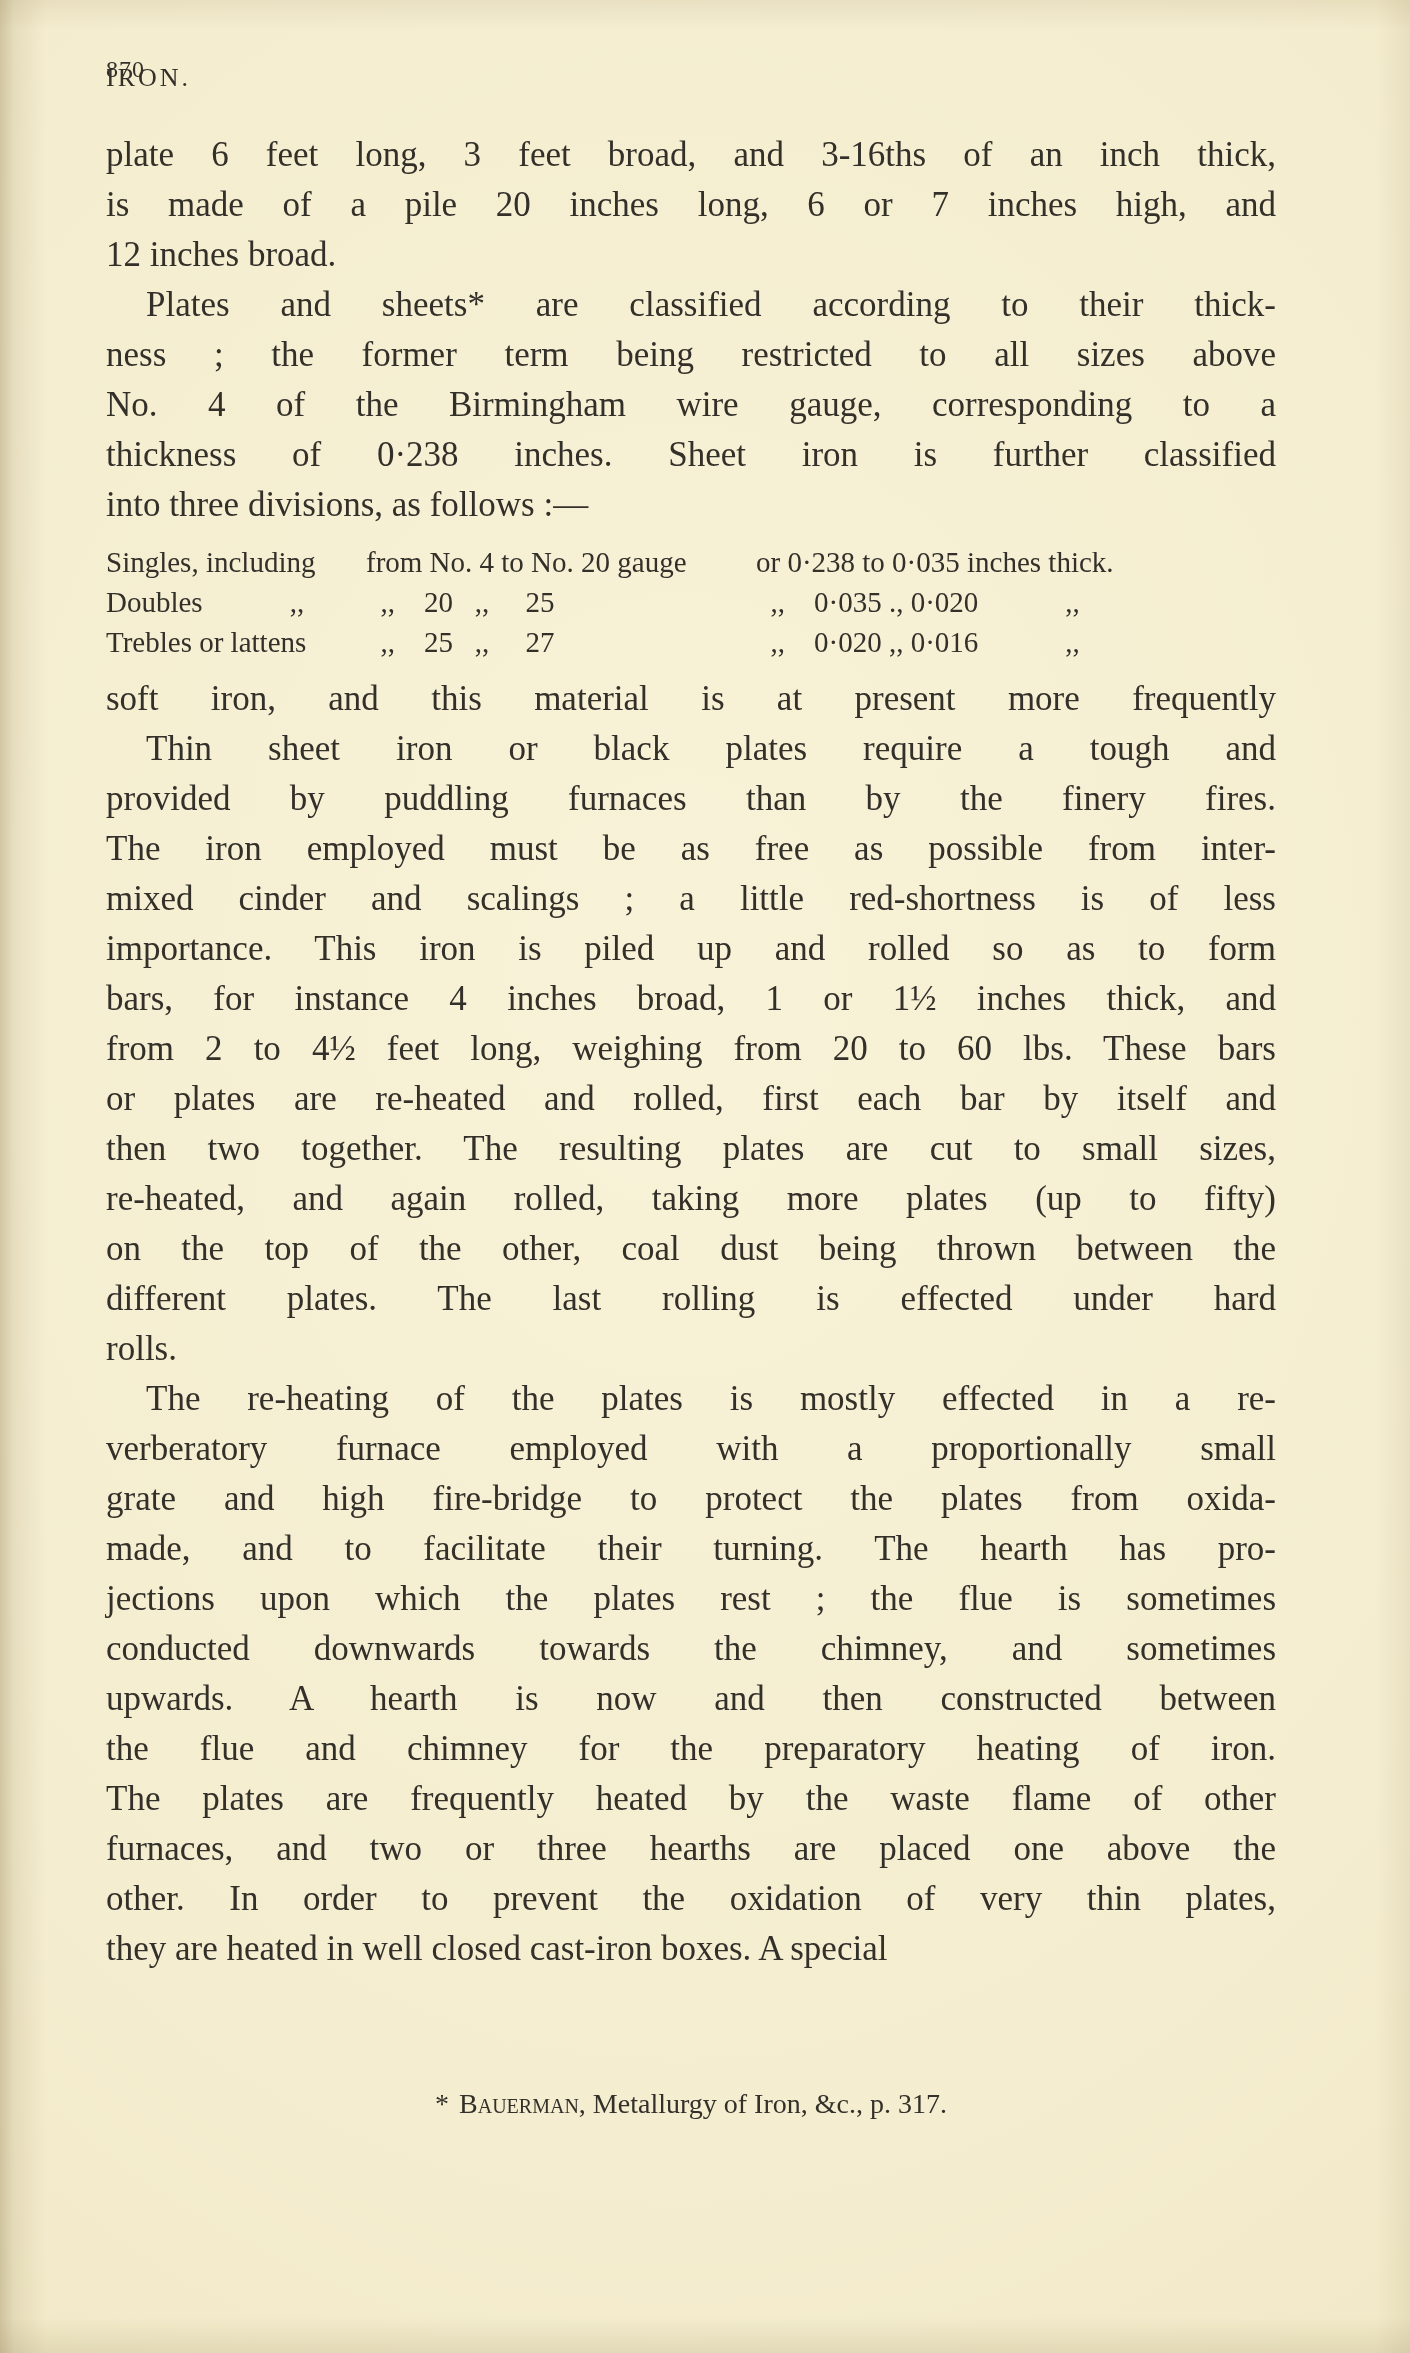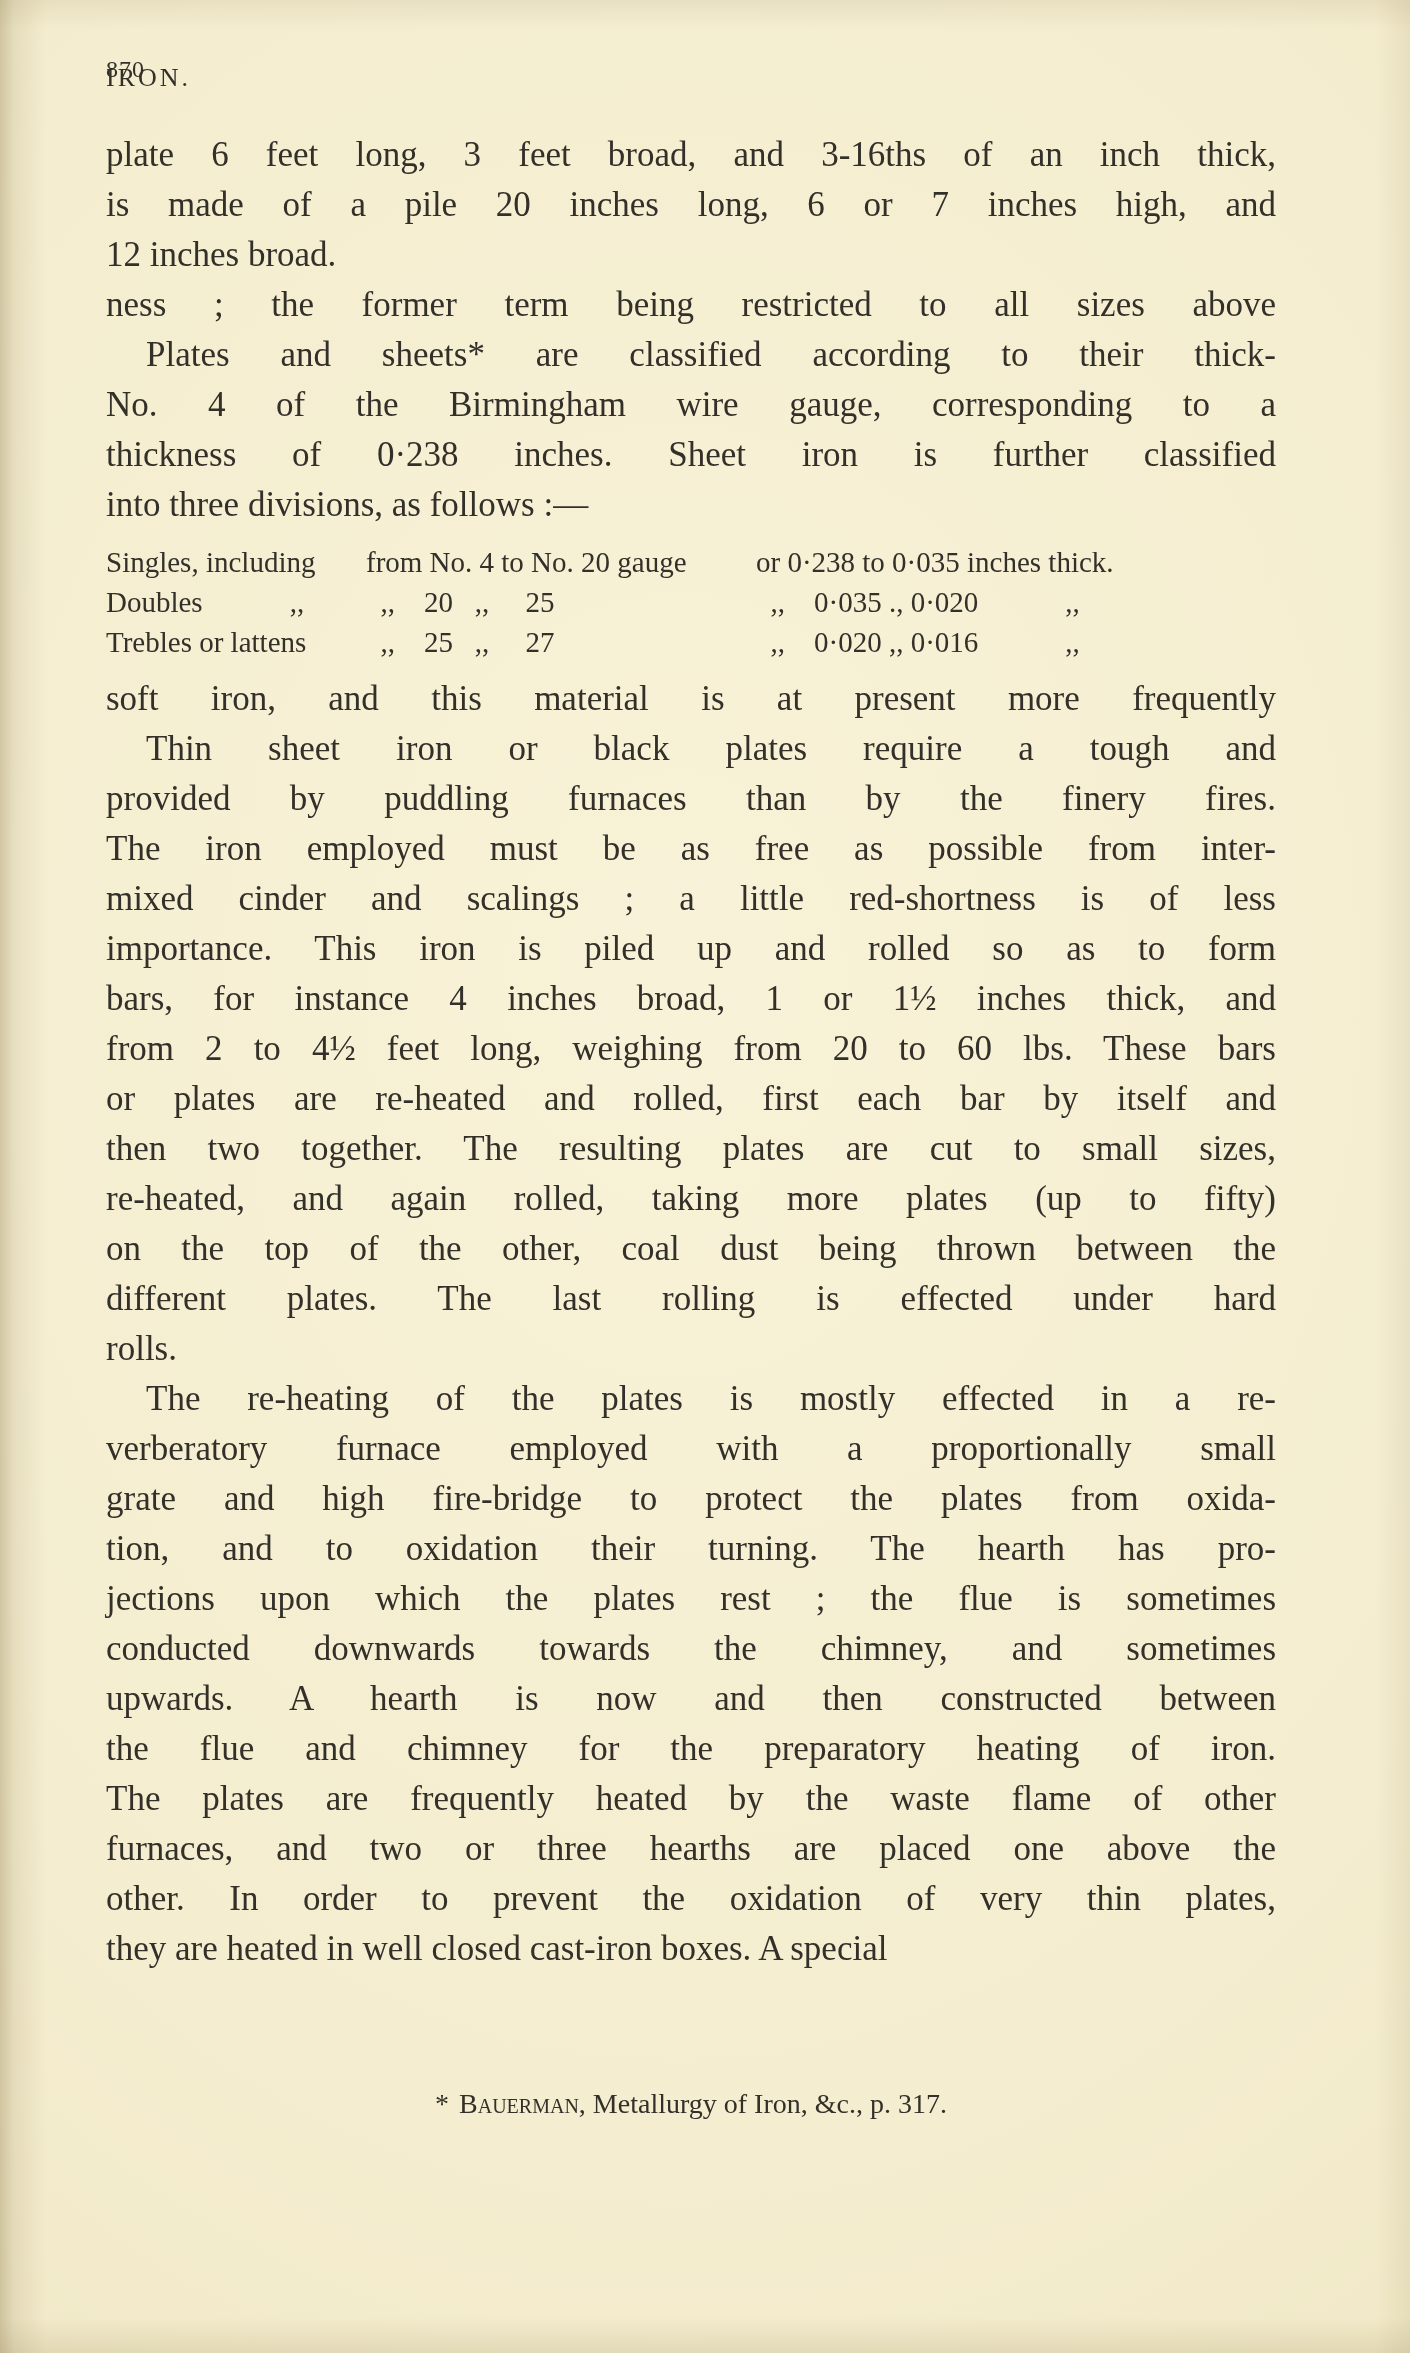--- a/index.html
+++ b/index.html
@@ -85,22 +85,22 @@
   </div>
 
   <div class="text-block">
     <div id="para-group-1">
         <div class="paragraph">
           <div class="line">plate 6 feet long, 3 feet broad, and 3-16ths of an inch thick,</div>
           <div class="line">is made of a pile 20 inches long, 6 or 7 inches high, and</div>
           <div class="line last">12 inches broad.</div>
         </div>
         <div class="paragraph">
+          <div class="line first-indent">Plates and sheets* are classified according to their thick-</div>
           <div class="line">ness ; the former term being restricted to all sizes above</div>
-          <div class="line first-indent">Plates and sheets* are classified according to their thick-</div>
           <div class="line">No. 4 of the Birmingham wire gauge, corresponding to a</div>
           <div class="line">thickness of 0·238 inches.  Sheet iron is further classified</div>
           <div class="line last">into three divisions, as follows :—</div>
         </div>
       </div>
     <div class="gauge-table" id="gauge-table">
         <div class="gauge-row">
           <span class="gauge-cell cell-label">Singles, including</span>
           <span class="gauge-cell cell-gauge">from No. 4 to No. 20 gauge</span>
           <span class="gauge-cell cell-thickness">or 0·238 to 0·035 inches thick.</span>
@@ -130,21 +130,21 @@
           <div class="line">then two together.  The resulting plates are cut to small sizes,</div>
           <div class="line">re-heated, and again rolled, taking more plates (up to fifty)</div>
           <div class="line">on the top of the other, coal dust being thrown between the</div>
           <div class="line">different plates.   The last rolling is effected under hard</div>
           <div class="line last">rolls.</div>
         </div>
         <div class="paragraph">
           <div class="line first-indent">The re-heating of the plates is mostly effected in a re-</div>
           <div class="line">verberatory furnace employed with a proportionally small</div>
           <div class="line">grate and high fire-bridge to protect the plates from oxida-</div>
-          <div class="line">tion, and to oxidation their turning.   The hearth has pro-</div>
+          <div class="line">made, and to facilitate their turning.   The hearth has pro-</div>
           <div class="line">jections upon which the plates rest ; the flue is sometimes</div>
           <div class="line">conducted downwards towards the chimney, and sometimes</div>
           <div class="line">upwards.  A hearth is now and then constructed between</div>
           <div class="line">the flue and chimney for the preparatory heating of iron.</div>
           <div class="line">The plates are frequently heated by the waste flame of other</div>
           <div class="line">furnaces, and two or three hearths are placed one above the</div>
           <div class="line">other.  In order to prevent the oxidation of very thin plates,</div>
           <div class="line last">they are heated in well closed cast-iron boxes.   A special</div>
         </div>
       </div>

